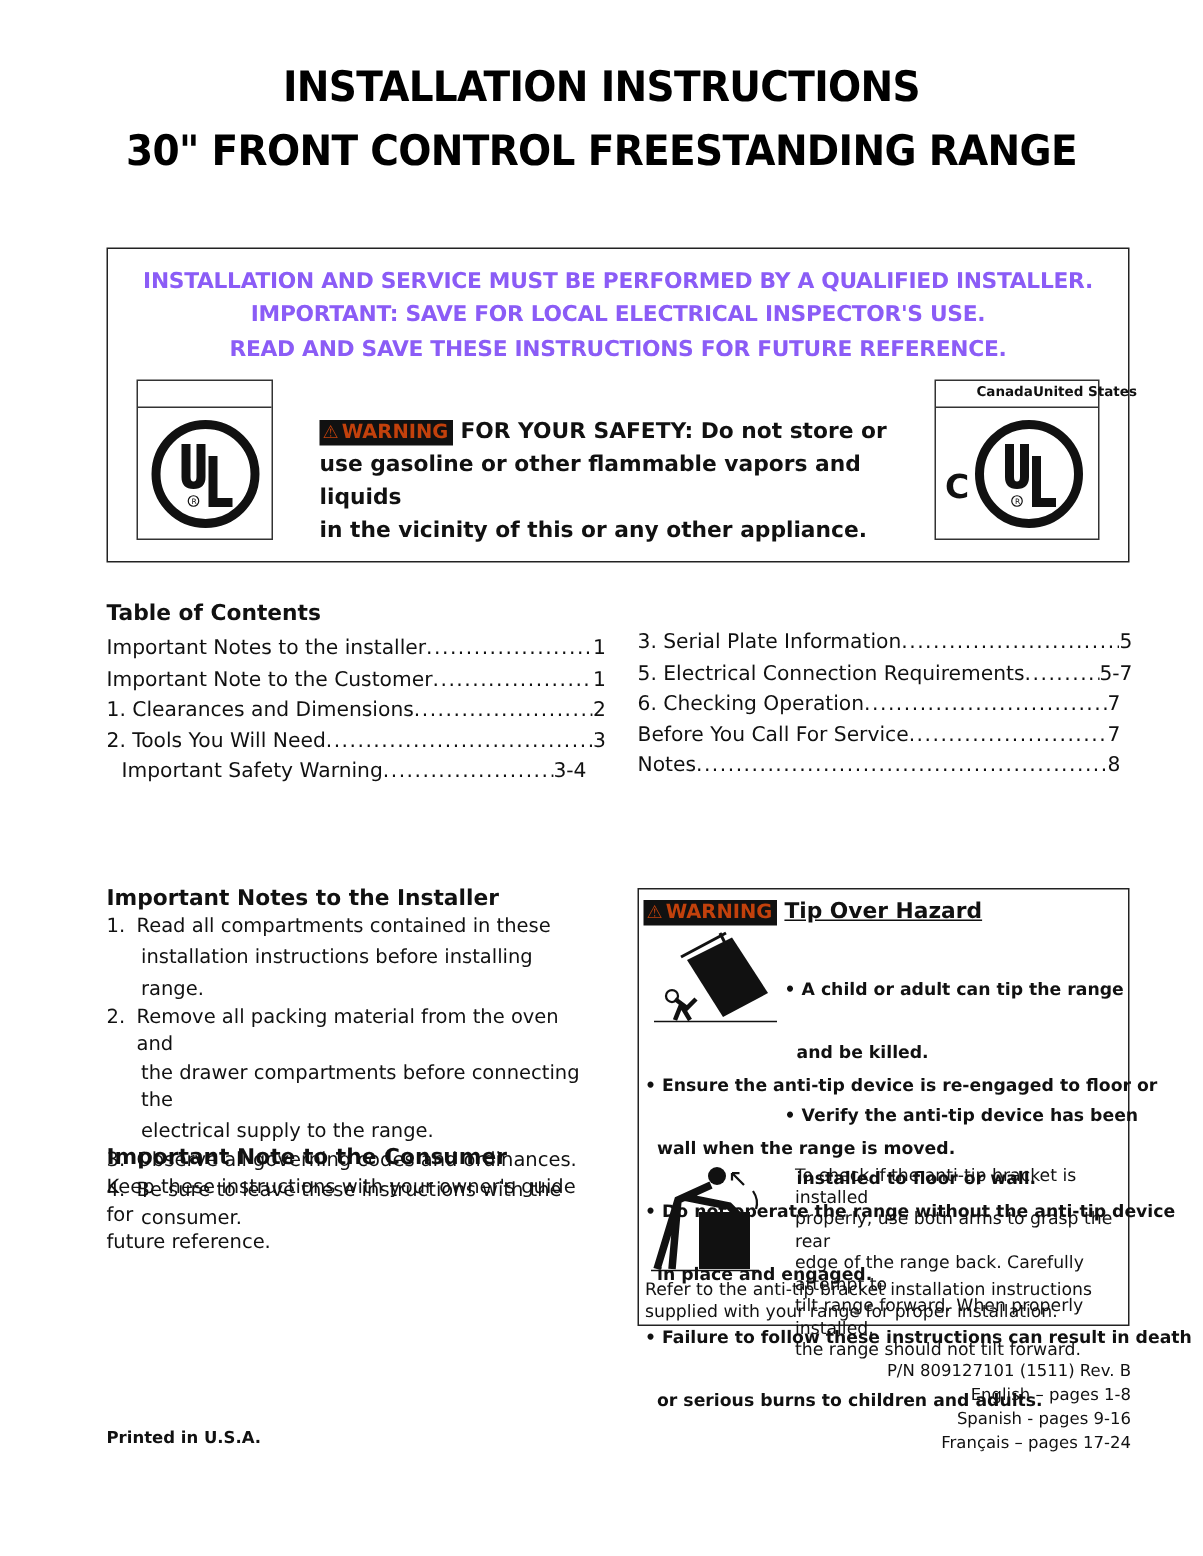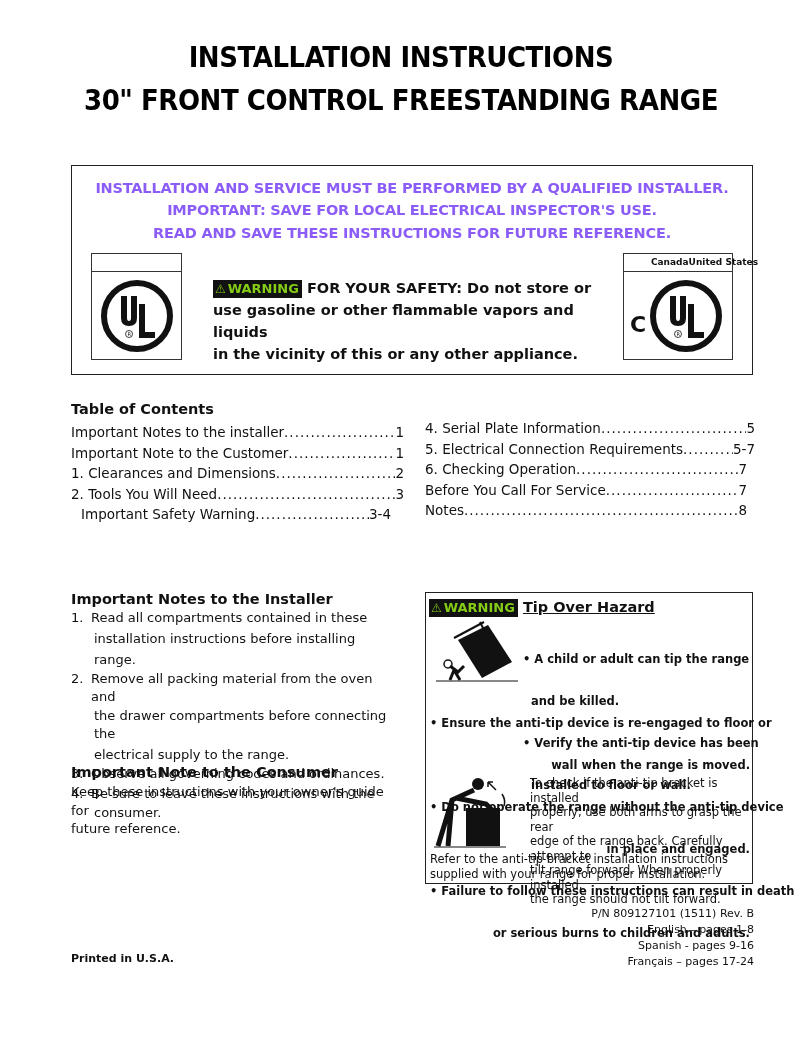--- a/index.html
+++ b/index.html
@@ -25,21 +25,21 @@
     font-size: 14.5px; letter-spacing: -0.2px; color: #8b5cf6;
   }
   .ul-box {
     border: 1.3px solid #333; box-sizing: border-box; background: #fff;
   }
   .ul-box .hdr { height: 17px; border-bottom: 1.3px solid #333; position: relative; }
   .ul-box svg { display: block; margin: 6px auto 0; }
   .ul-caption { font-size: 9px; font-weight: bold; position: absolute; top: 3px; right: -26px; white-space: nowrap; }
 
   .warn-badge {
-    display: inline-block; background: #111; color: #84cc16; font-weight: bold;
+    display: inline-block; background: #111; color: #c2410c; font-weight: bold;
     font-size: 13px; padding: 0 3px 0 2px; line-height: 17px; letter-spacing: 0;
   }
   .warn-badge .tri { font-size: 12px; margin-right: 2px; }
   .safety {
     left: 213px; top: 277px; width: 400px; font-weight: bold; font-size: 14.5px;
     line-height: 22px; color: #111;
   }
 
   .toc-title { left: 71px; top: 401px; font-weight: bold; font-size: 14.5px; }
   .toc-col { font-size: 13.5px; line-height: 20.5px; }
@@ -139,21 +139,21 @@
       <span class="pg">3</span>
     </div>
   <div class="toc-row indent" style="width:310px;">
       <span class="lbl">Important Safety Warning </span>
       <span class="dots"></span>
       <span class="pg">3-4</span>
     </div>
 </div>
 <div class="abs toc-col toc-right">
   <div class="toc-row">
-      <span class="lbl">4. Serial Plate Information </span>
+      <span class="lbl">3. Serial Plate Information </span>
       <span class="dots"></span>
       <span class="pg">5</span>
     </div>
   <div class="toc-row">
       <span class="lbl">5. Electrical Connection Requirements</span>
       <span class="dots"></span>
       <span class="pg">5-7</span>
     </div>
   <div class="toc-row" style="width:322px;">
       <span class="lbl">6. Checking Operation</span>
@@ -213,21 +213,21 @@
   <line x1="6" y1="61" x2="88" y2="61" stroke="#111" stroke-width="1"></line>
 </svg>
 
 <div class="abs tip-bold" style="left:523px; top:624px; width:225px; white-space:pre;">
   <div>• A child or adult can tip the range</div>
   <div>  and be killed.</div>
   <div>• Verify the anti-tip device has been</div>
   <div>  installed to floor or wall.</div>
 </div>
 
-<div class="abs tip-bold" style="left:430px; top:688px; width:320px; white-space:pre;text-align:right;">
+<div class="abs tip-bold" style="left:430px; top:688px; width:320px; white-space:pre;">
   <div>• Ensure the anti-tip device is re-engaged to floor or</div>
   <div>  wall when the range is moved.</div>
   <div>• Do not operate the range without the anti-tip device</div>
   <div>  in place and engaged.</div>
   <div>• Failure to follow these instructions can result in death</div>
   <div>  or serious burns to children and adults.</div>
 </div>
 
 <svg class="abs" style="left:430px; top:776px;" width="80" height="72" viewBox="0 0 80 72">
   <circle cx="48" cy="8" r="6" fill="#111"></circle>

